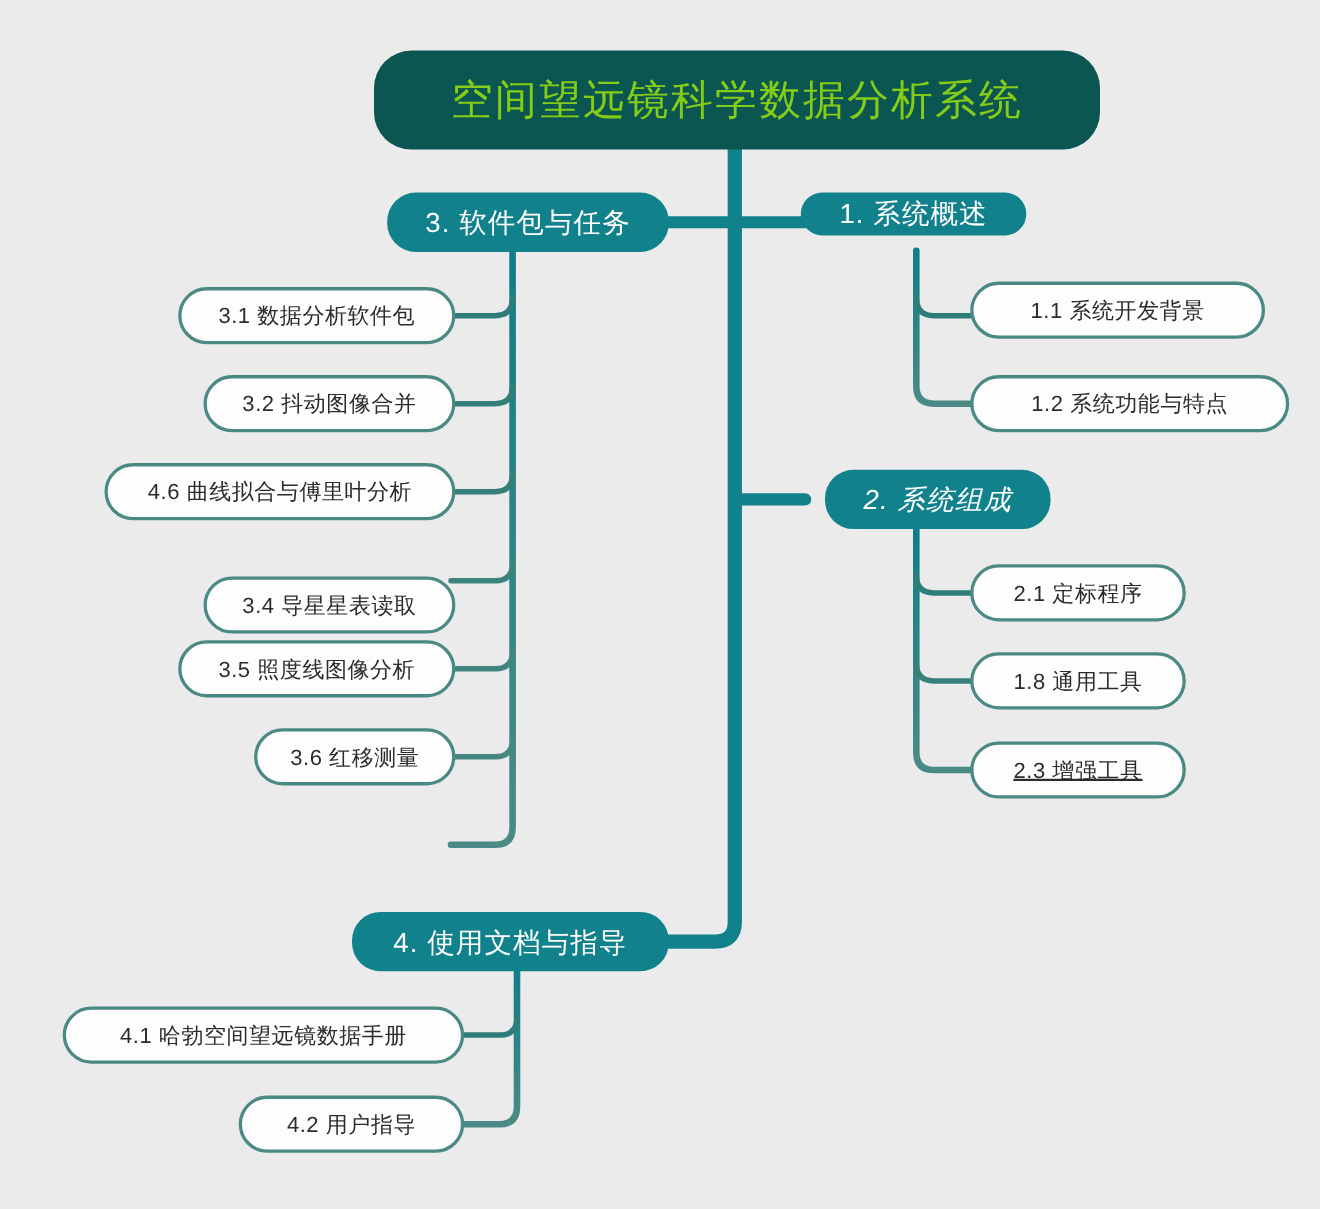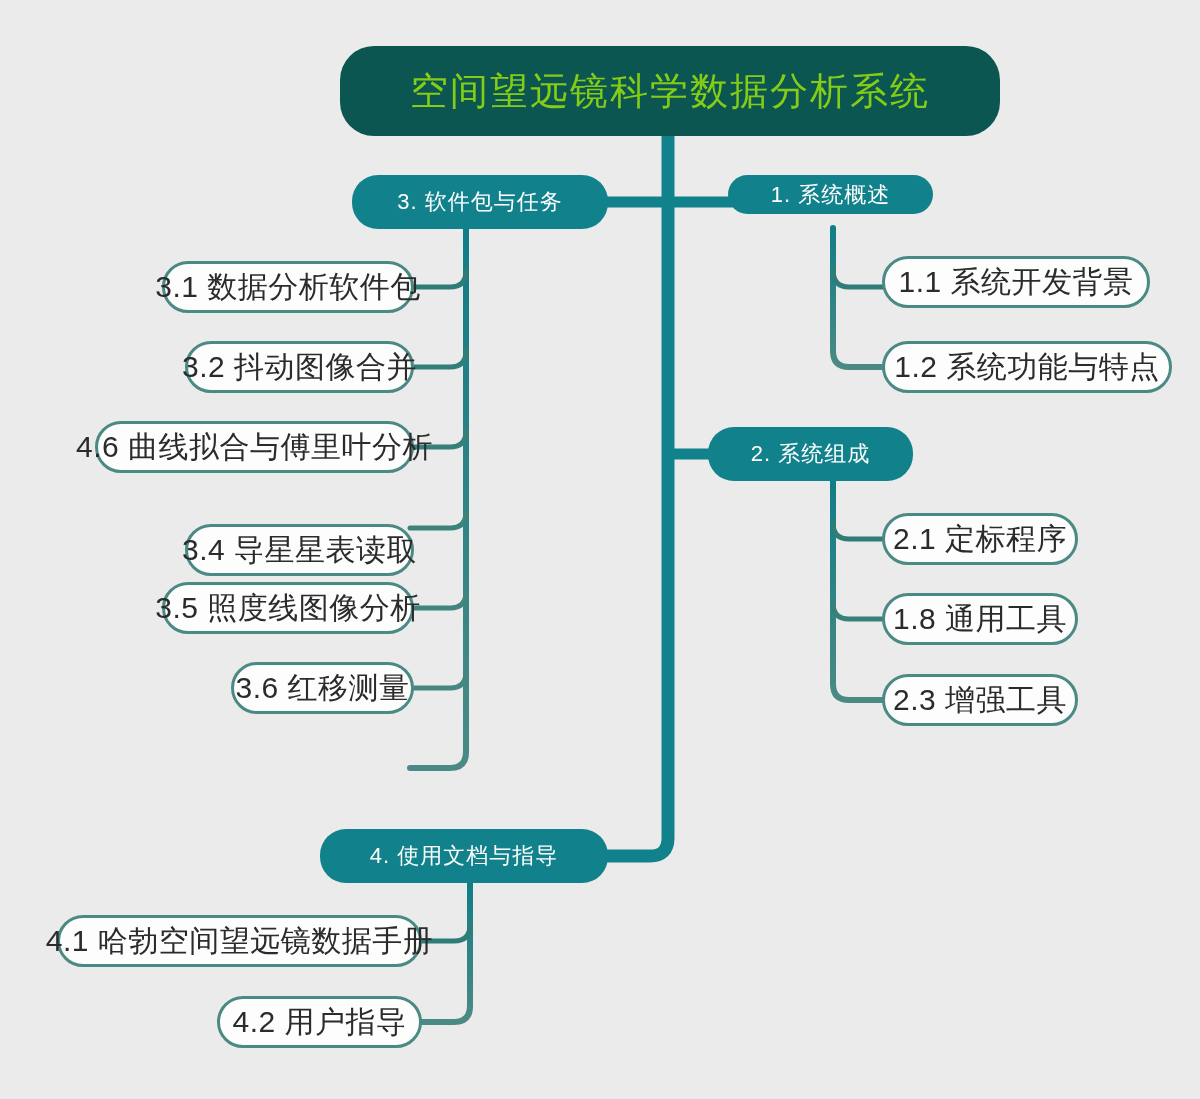--- a/index.html
+++ b/index.html
@@ -43,30 +43,30 @@
     color: #84cc16;
     border-radius: 34px;
     font-size: 38px;
     font-weight: 400;
     letter-spacing: 2px;
   }
   .node-branch {
     background: #11828c;
     color: #ffffff;
     border-radius: 26px;
-    font-size: 22px;
+    font-size: 25px;
     font-weight: 400;
     letter-spacing: 1px;
   }
   .node-leaf {
     background: #fdfdfd;
     color: #2b2b2b;
     border: 3px solid #4b8a84;
     border-radius: 26px;
-    font-size: 30px;
+    font-size: 20px;
     font-weight: 400;
   }
 </style>
 </head>
 <body>
 
 <div id="mindmap">
 
   <svg class="edge-layer" viewBox="0 0 1200 1099" width="1200" height="1099" xmlns="http://www.w3.org/2000/svg">
     <defs>
@@ -122,30 +122,30 @@
   <div class="node node-branch" style="left:728px; top:175px; width:205px; height:39px;justify-content:center;">
     <span>1. 系统概述</span>
   </div>
   <div class="node node-leaf" style="left:882px; top:256px; width:268px; height:52px;">
     <span>1.1 系统开发背景</span>
   </div>
   <div class="node node-leaf" style="left:882px; top:341px; width:290px; height:52px;">
     <span>1.2 系统功能与特点</span>
   </div>
 
-  <div class="node node-branch" style="left:708px; top:427px; width:205px; height:54px;">
+  <div class="node node-branch" style="left:750px; top:427px; width:205px; height:54px;font-style:italic;">
     <span>2. 系统组成</span>
   </div>
   <div class="node node-leaf" style="left:882px; top:513px; width:196px; height:52px;">
     <span>2.1 定标程序</span>
   </div>
   <div class="node node-leaf" style="left:882px; top:593px; width:196px; height:52px;">
     <span>1.8 通用工具</span>
   </div>
-  <div class="node node-leaf" style="left:882px; top:674px; width:196px; height:52px;">
+  <div class="node node-leaf" style="left:882px; top:674px; width:196px; height:52px;text-decoration:underline;">
     <span>2.3 增强工具</span>
   </div>
 
   <div class="node node-branch" style="left:352px; top:175px; width:256px; height:54px;">
     <span>3. 软件包与任务</span>
   </div>
   <div class="node node-leaf" style="left:162px; top:261px; width:252px; height:52px;">
     <span>3.1 数据分析软件包</span>
   </div>
   <div class="node node-leaf" style="left:185px; top:341px; width:229px; height:52px;">

